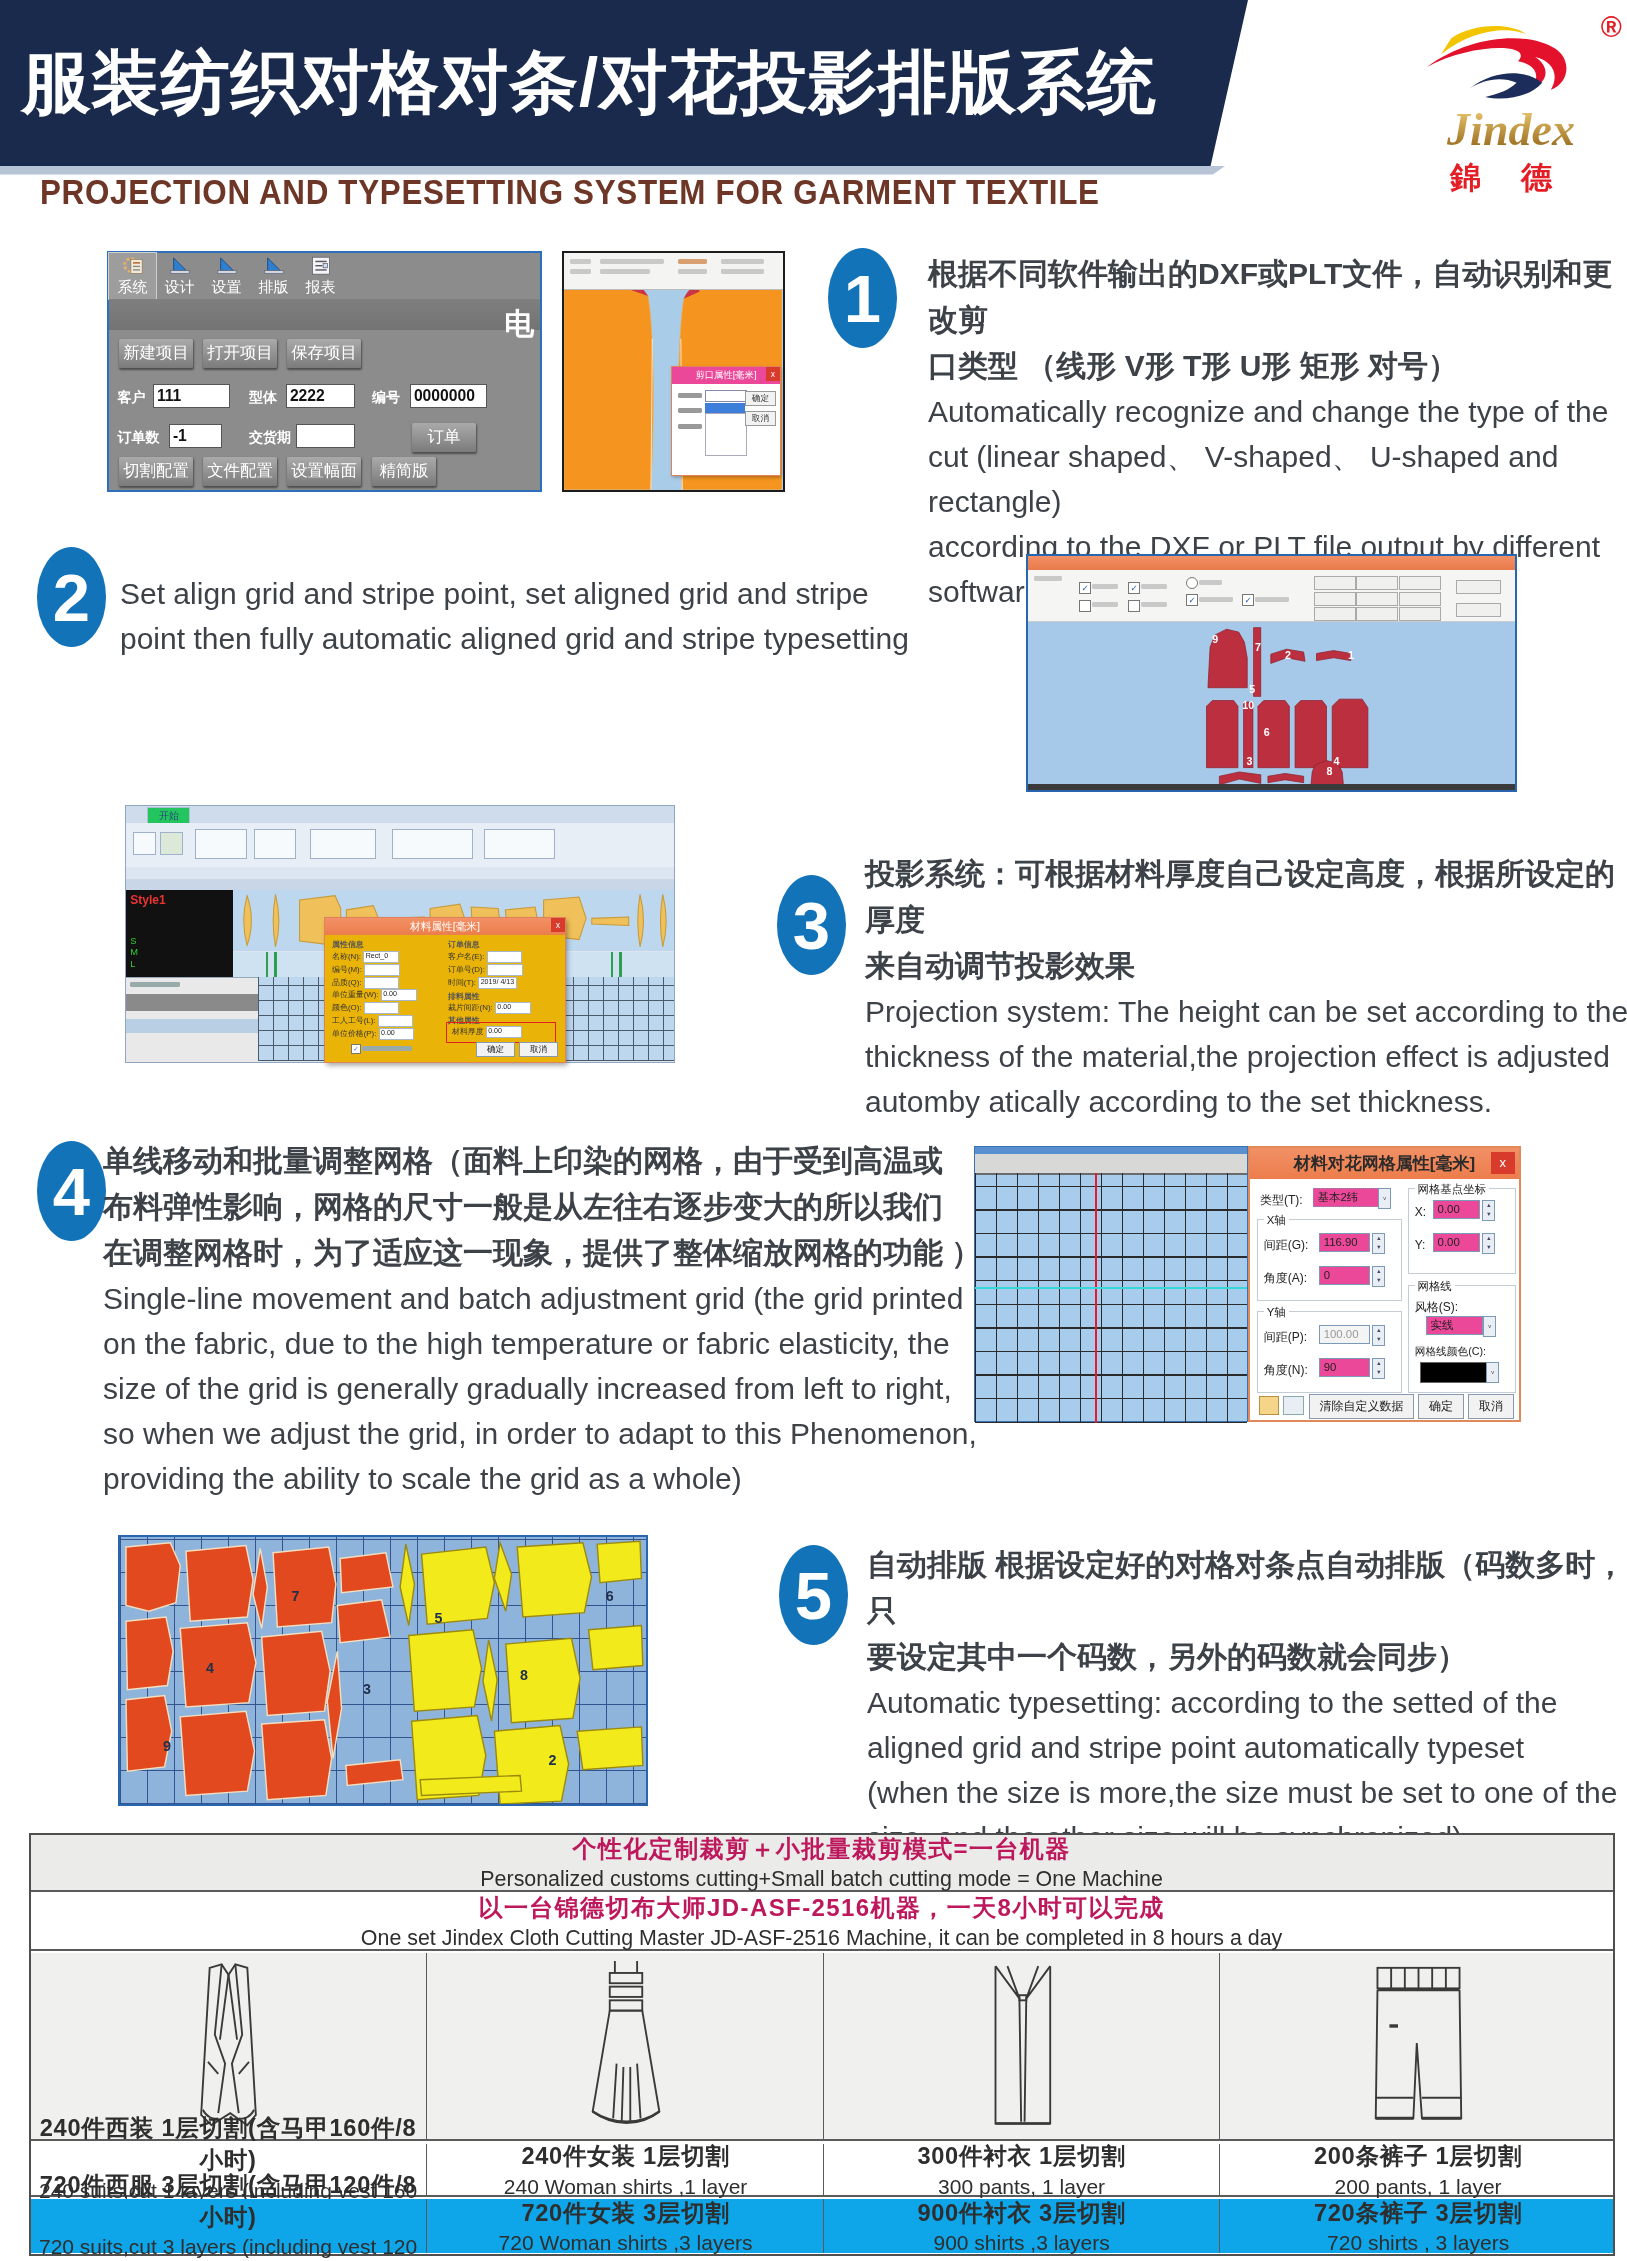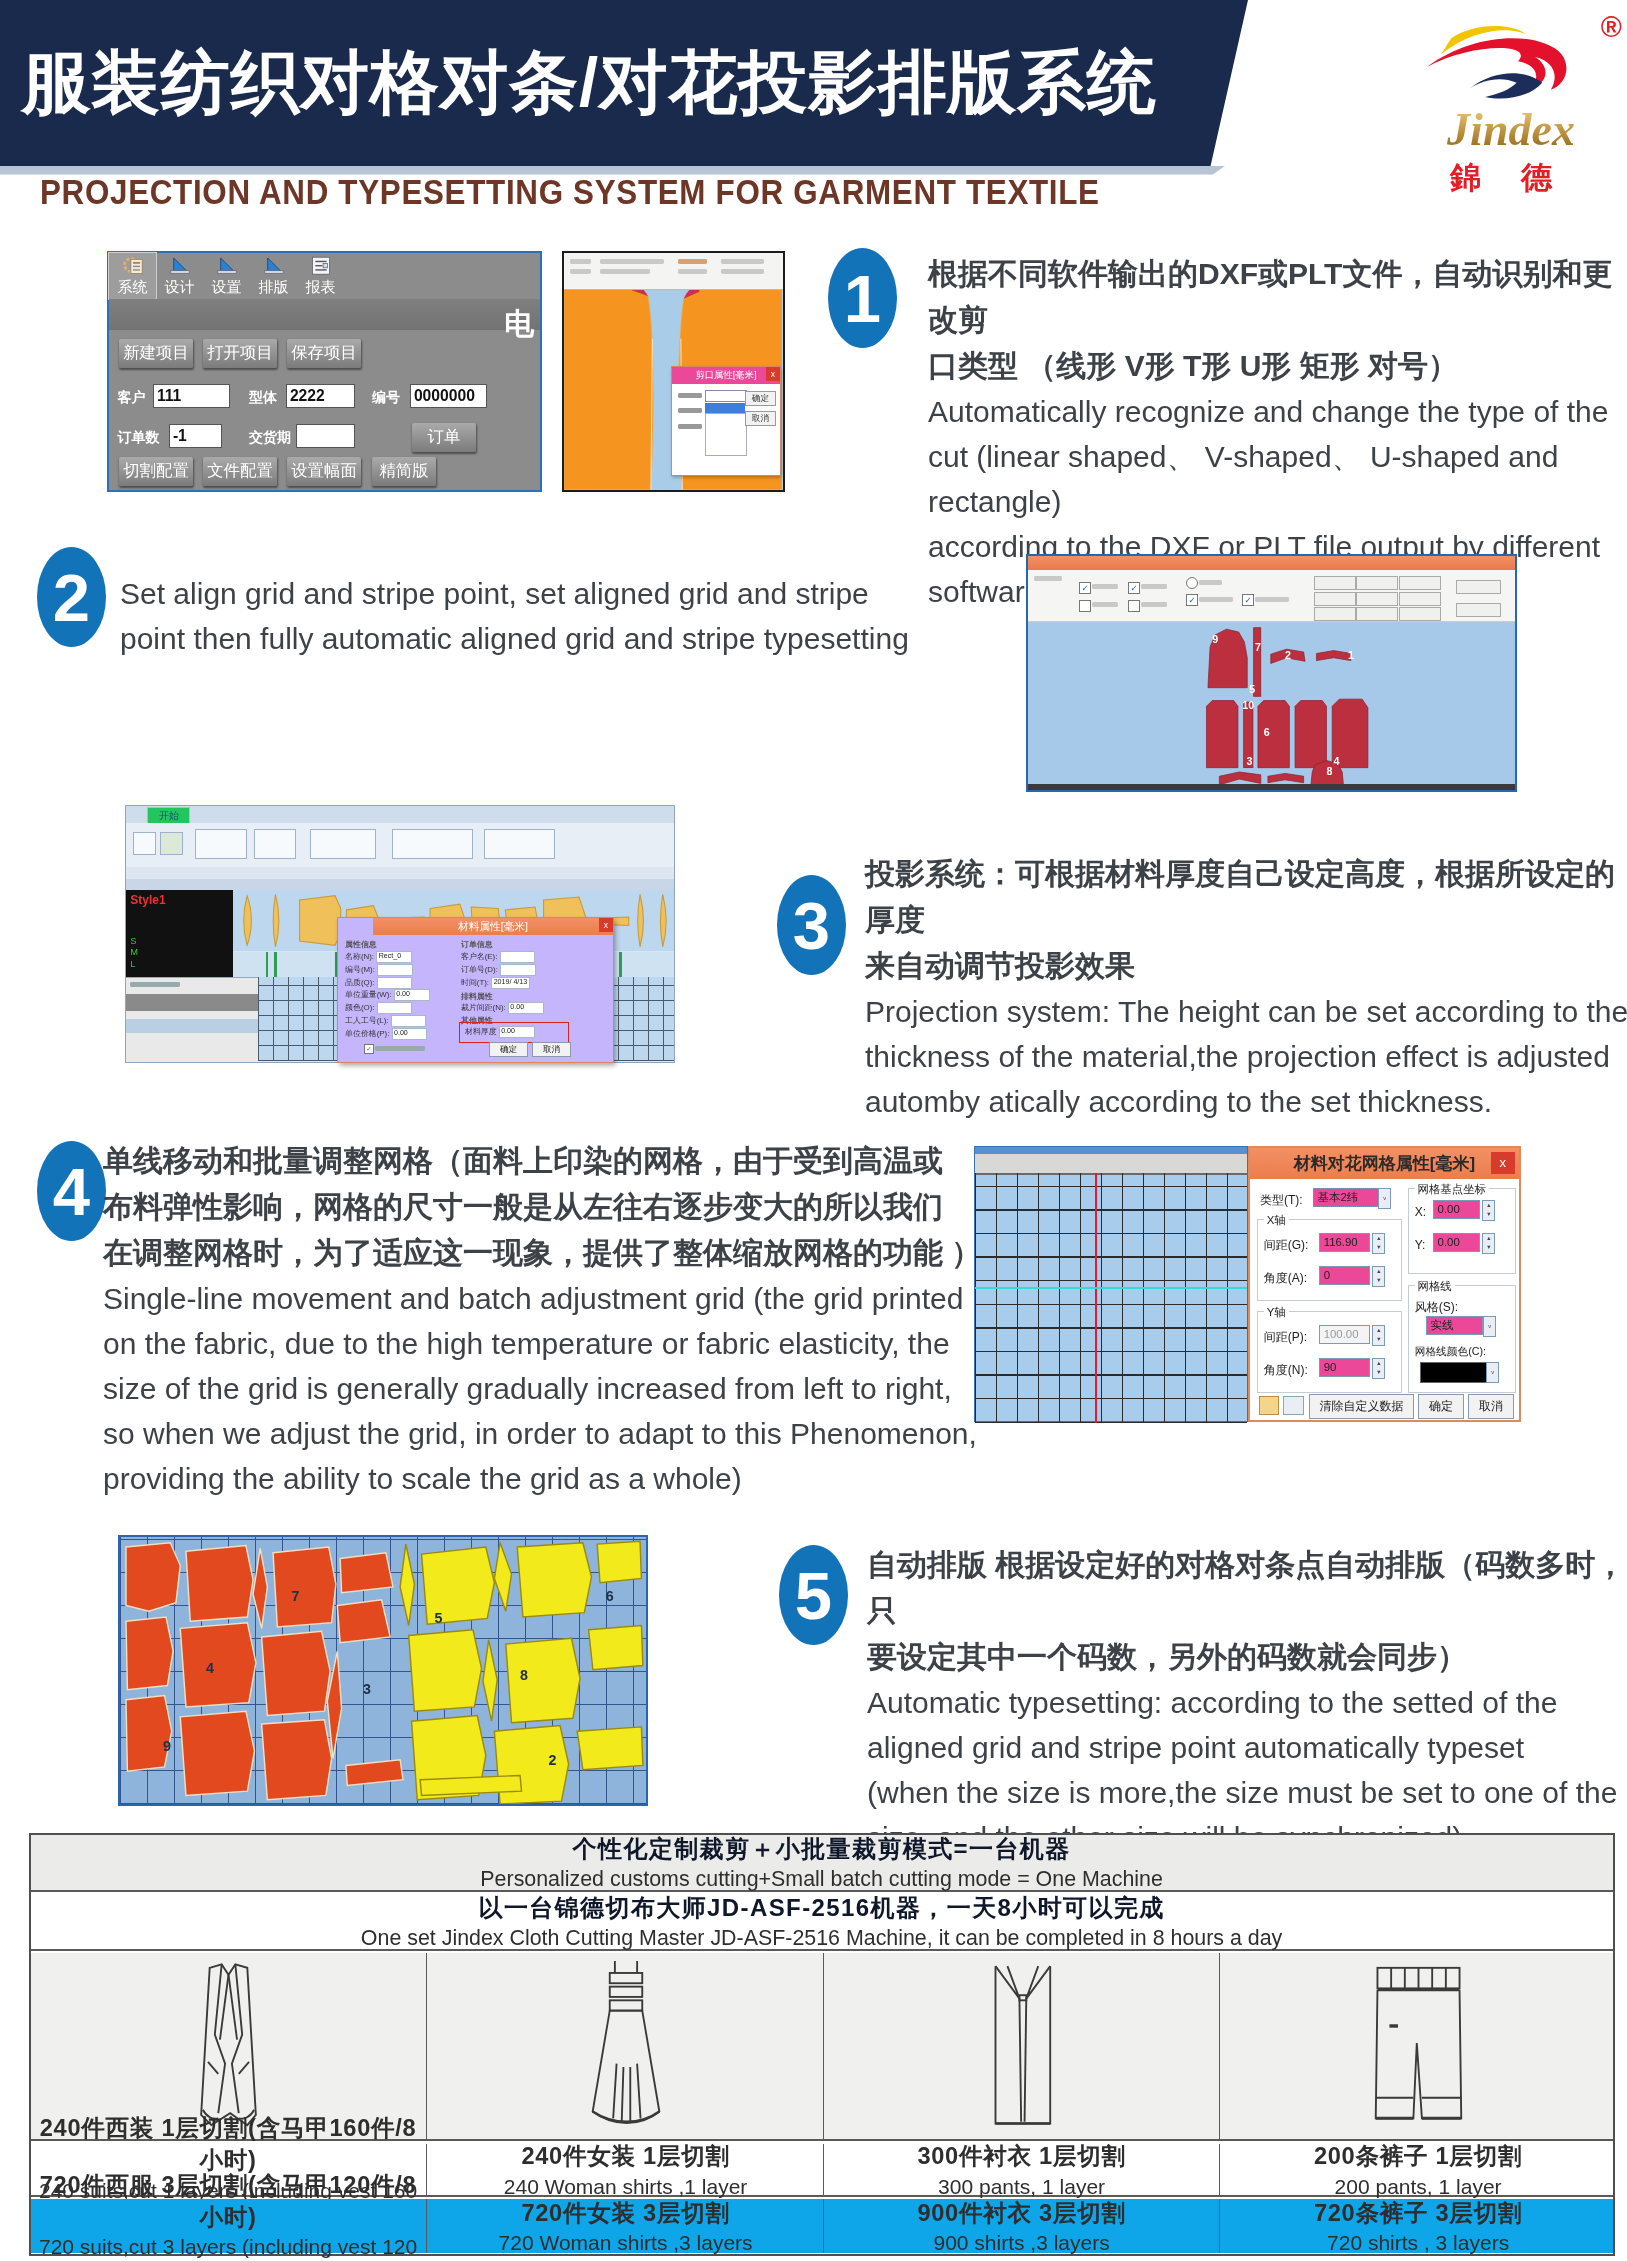--- a/index.html
+++ b/index.html
@@ -76,22 +76,22 @@
   .s3black{position:absolute;left:0;top:84px;width:107px;height:87px;background:#111;}
   .s3style{position:absolute;left:4.3px;top:2.9px;color:#e33;font-size:12px;font-weight:700;}
   .s3sizes{position:absolute;left:4.3px;top:46px;color:#3c3;font-size:9.3px;line-height:11.4px;white-space:pre-line;}
   .s3piecebar{position:absolute;left:107px;top:84px;width:441px;height:61px;background:#bdd7ee;}
   .s3ticks{position:absolute;left:107px;top:146px;width:441px;height:26px;background:#cfe2f2;
         background-image:repeating-linear-gradient(90deg,transparent 0 33px,#2e9e4f 33px 35px,transparent 35px 41px,#2e9e4f 41px 44px,transparent 44px 69px);}
   .s3left2{position:absolute;left:0;top:171px;width:132px;height:84px;background:#e9e9e9;border-top:1.4px solid #98a8bc;}
   .s3grid{position:absolute;left:132px;top:171px;width:416px;height:84px;background:#bdd7ee;
         background-image:repeating-linear-gradient(90deg,#4a5a6a 0 1.4px,transparent 1.4px 15px),
                          repeating-linear-gradient(0deg,#4a5a6a 0 1.4px,transparent 1.4px 15px);}
-  .dlg3{position:absolute;left:211px;top:111px;width:240px;height:144px;background:#c4b5fd;
-        border:1.4px solid #e0835a;box-shadow:2.1px 2.9px 5px rgba(0,0,0,.35);padding-left:35px;}
+  .dlg3{position:absolute;left:198px;top:111px;width:240px;height:144px;background:#eab308;
+        border:1.4px solid #e0835a;box-shadow:2.1px 2.9px 5px rgba(0,0,0,.35);}
   .dlg3 .ttl{background:linear-gradient(#f29066,#ec7d4c);color:#fff;font-size:10.7px;height:17px;line-height:17px;text-align:center;}
   .d3grp{position:absolute;font-size:7.9px;color:#555;font-weight:700;}
   .d3row{position:absolute;font-size:7.9px;color:#333;white-space:nowrap;}
   .d3in{display:inline-block;background:#fff;border:0.7px solid #a9b8c8;height:9.3px;min-width:31px;
         font-size:7.1px;vertical-align:middle;padding:0 1.4px;color:#222;}
   .d3red{position:absolute;border:1.4px solid #e02020;}
   .d3btn{position:absolute;width:37px;height:13px;background:#f2f2f2;border:0.7px solid #8a9aae;
         font-size:8.6px;text-align:center;line-height:13px;color:#222;}
   
   .shot4{left:974px;top:1146px;width:547px;height:276px;box-sizing:border-box;}
@@ -131,21 +131,21 @@
   .tr2{top:59px;height:57px;background:#fff;border-bottom:2.1px solid #5a5a5a;}
   .tri{top:118px;height:188px;background:#f0f0ee;border-bottom:2.1px solid #5a5a5a;}
   .trd1{top:309px;height:53px;background:#fff;border-bottom:2.1px solid #5a5a5a;}
   .trd2{top:364px;height:54px;background:#0ea5e9;}
   .tcell{position:absolute;top:0;height:100%;display:flex;flex-direction:column;align-items:center;
         justify-content:center;text-align:center;box-sizing:border-box;}
   .tcell{border-right:1.4px solid #5a5a5a;}
   .tcell:last-child,.tcell.noborder{border-right:none;}
   .t-cn{font-size:23.6px;font-weight:700;color:#2e2e2e;letter-spacing:0.7px;}
   .t-en{font-size:21px;color:#2e2e2e;margin-top:2.9px;}
-  .th-cn{font-size:24px;font-weight:700;color:#0f172a;text-align:center;letter-spacing:1.4px;}
+  .th-cn{font-size:24px;font-weight:700;color:#be185d;text-align:center;letter-spacing:1.4px;}
   .th-en{font-size:21.4px;color:#2e2e2e;text-align:center;margin-top:2.9px;}
   .hdrwrap{position:absolute;left:0;top:0;width:100%;height:100%;display:flex;flex-direction:column;
         align-items:center;justify-content:center;}
 </style>
 </head>
 <body>
 
 <div class="page">
 
   <div class="band"></div>

